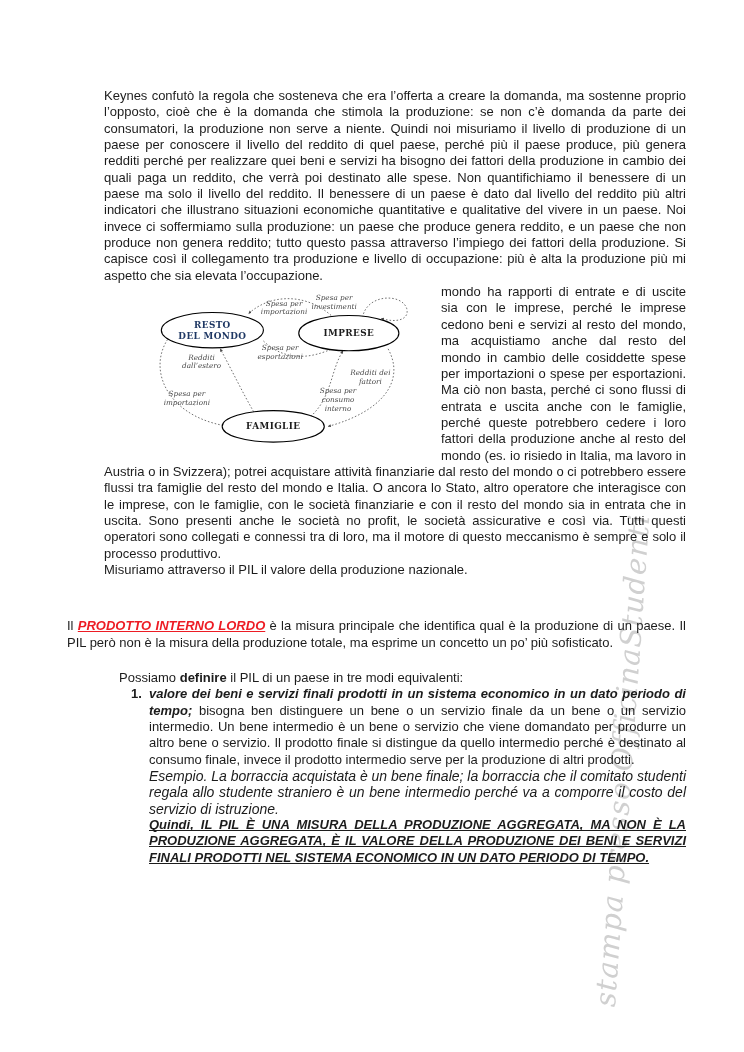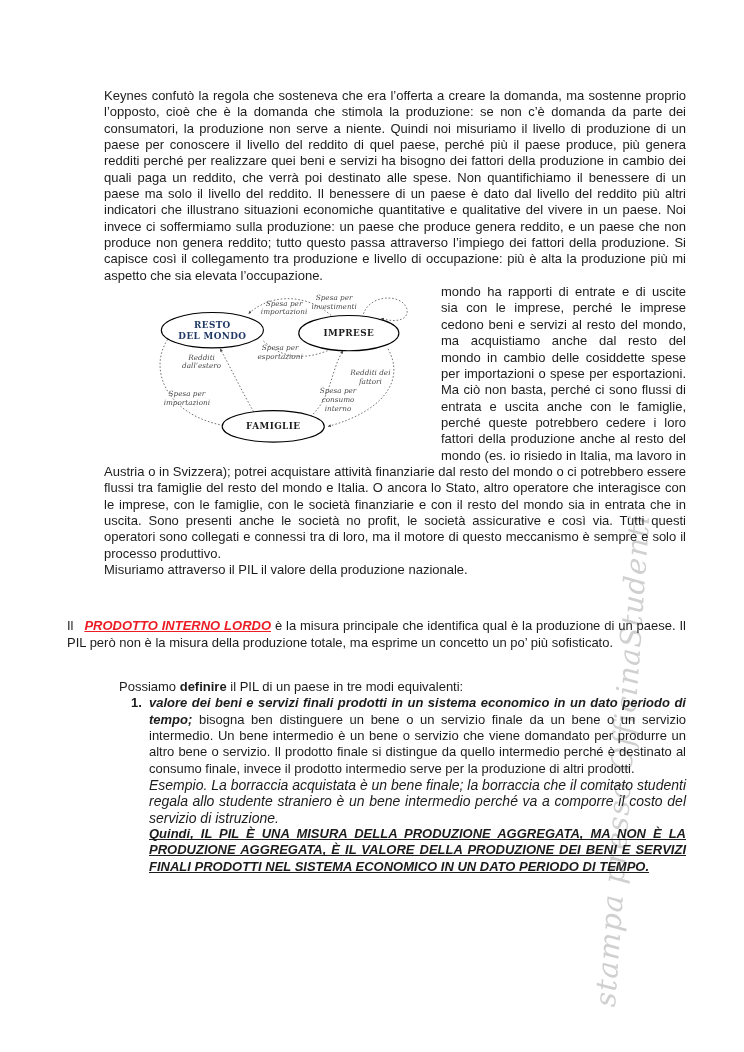--- a/index.html
+++ b/index.html
@@ -18,24 +18,24 @@
     font-size:13px;line-height:16.35px;text-align:justify;
   }
   p{margin:0;}
   .block{display:block;}
   .p2{margin-top:26px;}
   .diagram-float{float:left;width:337px;height:160px;margin:3px 0 2px 0;}
   .diagram-float svg{margin-left:32px;display:block;}
   .pil-para{margin-top:40px;margin-left:-37px;}
   .red-title{
     color:var(--accent,#ed1c24);font-weight:bold;font-style:italic;
-    text-decoration:underline;text-decoration-skip-ink:none;margin-left:7px;
+    text-decoration:underline;text-decoration-skip-ink:none;
   }
   .bold{font-weight:bold;}
-  .define-line{margin-top:28px;margin-left:15px;text-align:left;}
+  .define-line{margin-top:19px;margin-left:15px;text-align:left;}
   .list-item{position:relative;padding-left:45px;}
   .list-number{position:absolute;left:27px;top:0;font-weight:bold;}
   .lead{font-weight:bold;font-style:italic;}
   .lead .u{text-decoration-skip-ink:none;}
   .example{display:block;font-style:italic;font-size:14px;}
   .conclusion{
     display:block;font-weight:bold;font-style:italic;
     text-decoration:underline;text-decoration-skip-ink:none;
   }
   

